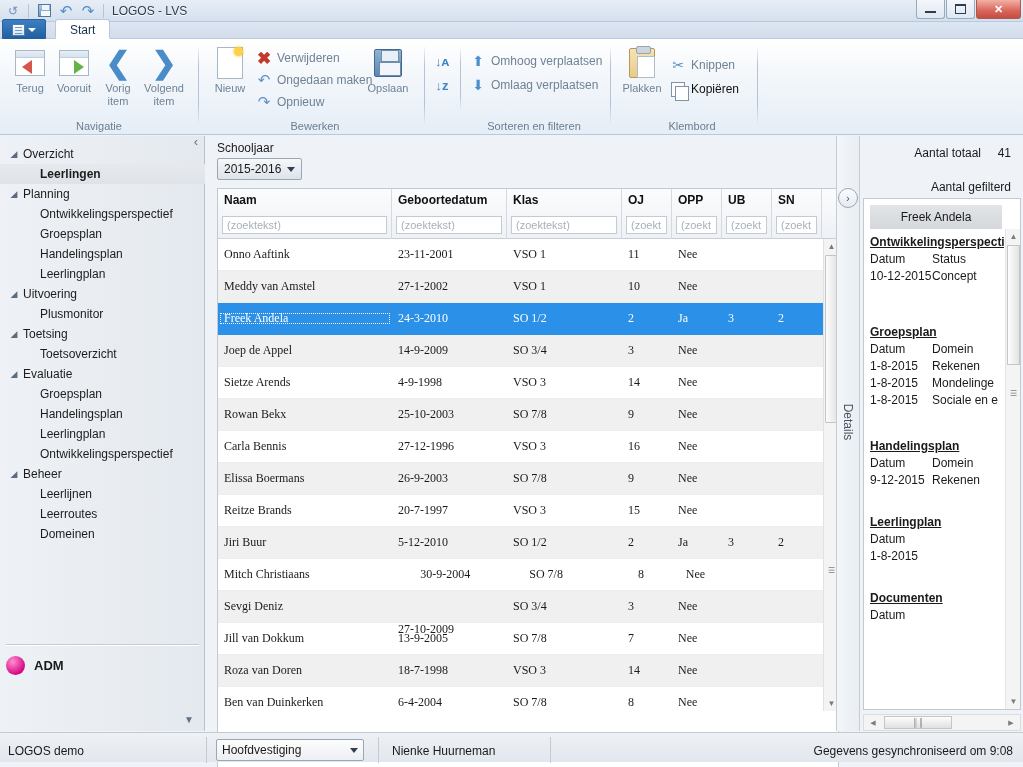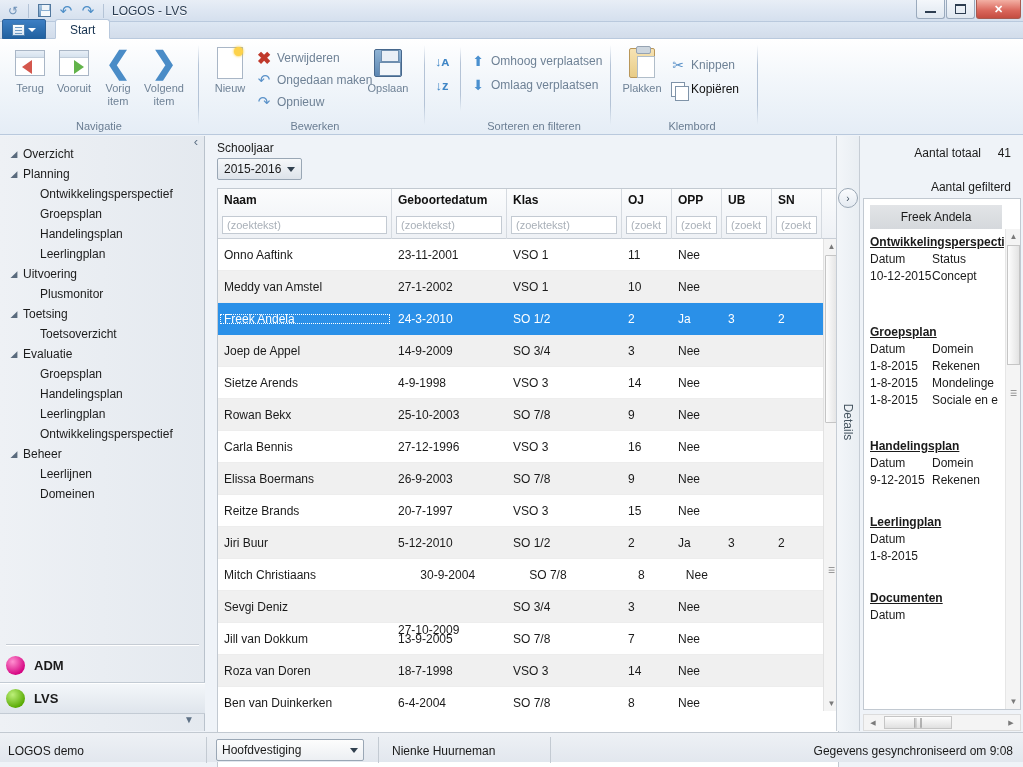--- a/index.html
+++ b/index.html
@@ -195,21 +195,21 @@
     padding:4px 6px 0 6px;
   }
   .hcell .htitle{ font-size:12px; font-weight:bold; color:#111; white-space:nowrap; }
   .hcell .hfilter{
     position:absolute; left:4px; bottom:5px; right:4px; height:18px;
     background:#fff; border:1px solid #c3cad2;
     display:flex; align-items:center; padding:0 4px; overflow:hidden;
     font-size:11px; color:#a9b0b8;
   }
   #grid-body{
-    position:absolute; left:0; top:50px; width:605px; height:472px; overflow:hidden;
+    position:absolute; left:0; top:50px; width:605px; height:472px; overflow:hidden;font-family:Liberation Serif, serif;
   }
   .grow{ display:flex; height:32px; align-items:center; border-bottom:1px solid #ededed; }
   .grow.alt{ background:#f0f0f0; }
   .grow.sel{ background:#2a90e8; color:#fff; border-bottom:1px solid #2a90e8;}
   .gcell{ padding:0 6px; font-size:12px; white-space:nowrap; overflow:hidden; }
   .grow.sel .gcell.c0{ outline:1px dotted #fff; outline-offset:-3px; }
 
   
   #grid-vsb{
     position:absolute; right:0; top:50px; width:15px; height:472px;
@@ -444,20 +444,23 @@
   <div class="rgroup-sep" style="left:757px;"></div>
 </div>
 
 <div id="sidebar">
   <div id="sidebar-collapse">‹</div>
   <div id="tree">
       <div class="tnode">
         <span class="tri">◢</span>
         <span>Overzicht</span>
       </div>
+      <div class="tnode child sel">
+        <span>Leerlingen</span>
+      </div>
       <div class="tnode">
         <span class="tri">◢</span>
         <span>Planning</span>
       </div>
       <div class="tnode child">
         <span>Ontwikkelingsperspectief</span>
       </div>
       <div class="tnode child">
         <span>Groepsplan</span>
       </div>
@@ -496,33 +499,32 @@
       </div>
       <div class="tnode child">
         <span>Ontwikkelingsperspectief</span>
       </div>
       <div class="tnode">
         <span class="tri">◢</span>
         <span>Beheer</span>
       </div>
       <div class="tnode child">
         <span>Leerlijnen</span>
+      </div>
+      <div class="tnode child">
+        <span>Leerroutes</span>
       </div>
       <div class="tnode child">
         <span>Domeinen</span>
       </div>
     </div>
   <div id="panel-divider"></div>
   <div class="navbtn" style="top:513px;">
     <span class="orb pink"></span>
     <span>ADM</span>
-  </div>
-  <div class="navbtn sel" style="top:546px;">
-    <span class="orb green"></span>
-    <span>LVS</span>
   </div>
   <div id="nav-more">▼</div>
 </div>
 
 <div id="content">
   <div id="schooljaar-label">Schooljaar</div>
   <div id="schooljaar-select">
     <span>2015-2016</span>
     <span class="caret"></span>
   </div>

